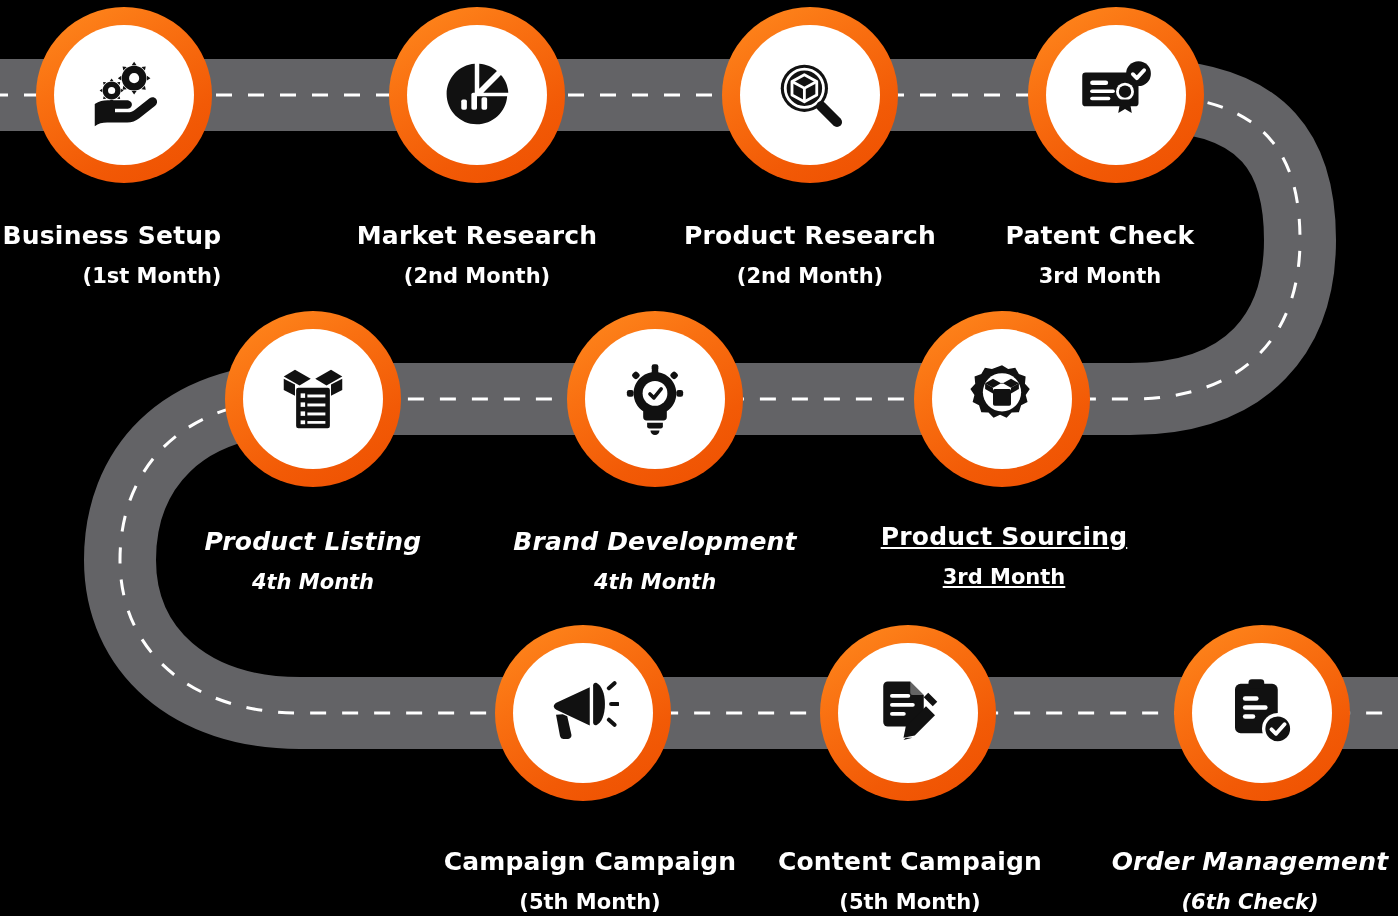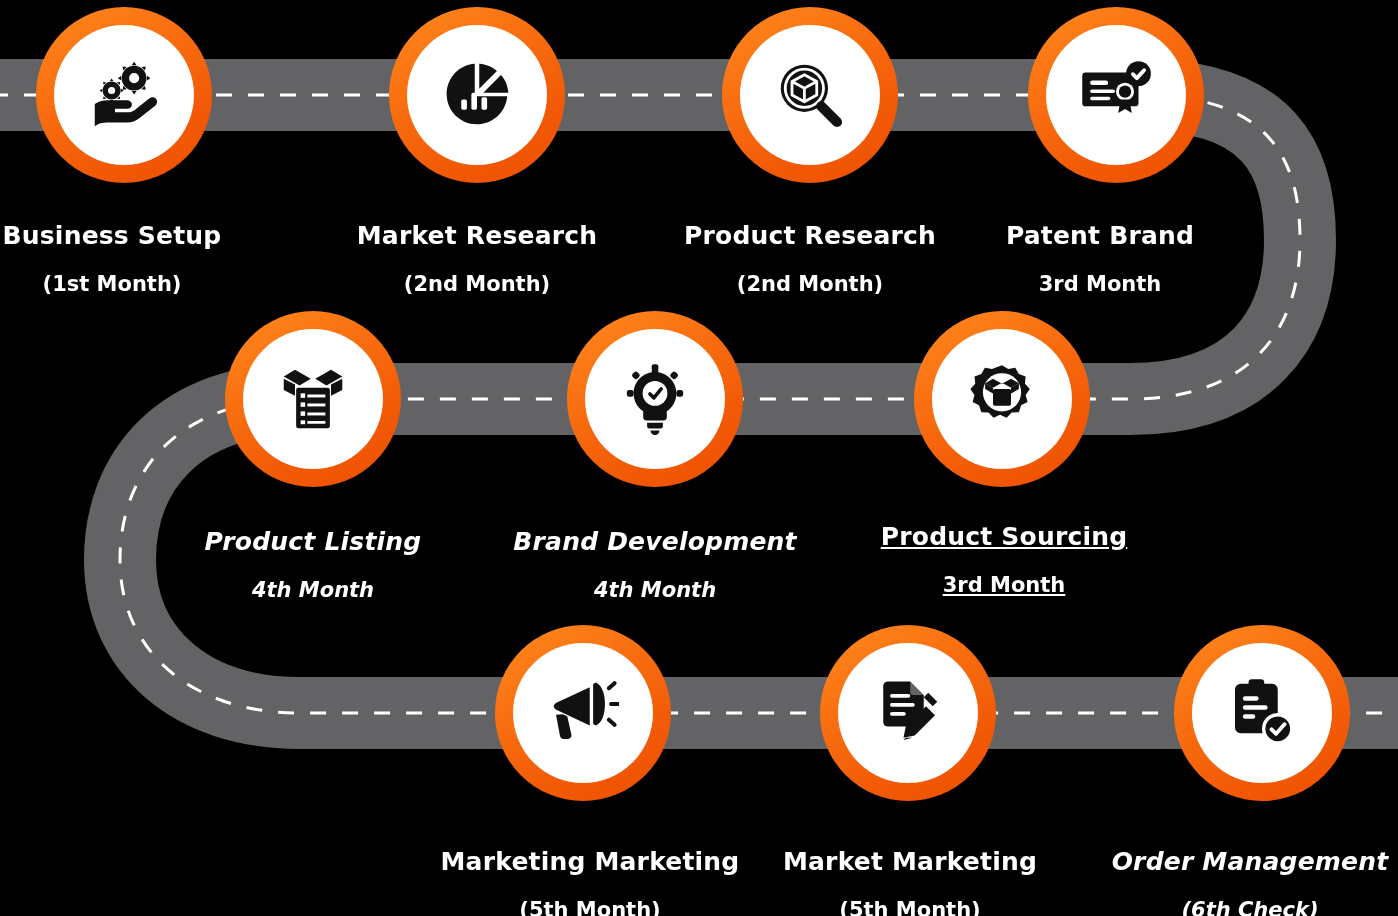--- a/index.html
+++ b/index.html
@@ -78,21 +78,21 @@
   .label .title {
     font-size: 25px;
     font-weight: 800;
     letter-spacing: 0.2px;
     display: block;
   }
   .label .sub {
     font-size: 21px;
     font-weight: 800;
     display: block;
-    margin-top: 21px;
+    margin-top: 13px;
   }
 </style>
 </head>
 <body>
 
 <div id="roadmap">
 
   <svg class="road-svg" viewBox="0 0 1398 916">
     <defs>
       <path id="roadline" d="M -40,95
@@ -256,54 +256,54 @@
       <rect x="15" y="25" width="22" height="4" rx="2" fill="#fff"></rect>
       <rect x="15" y="33" width="11" height="4" rx="2" fill="#fff"></rect>
       <circle cx="46" cy="46" r="14" fill="#fff"></circle>
       <circle cx="46" cy="46" r="11" fill="#111"></circle>
       <path d="M40.5 46.5l4 4 7.5-8.5" stroke="#fff" stroke-width="3.4" fill="none" stroke-linecap="round" stroke-linejoin="round"></path>
     </svg>
         </div>
       </div>
     </div>
   <div id="labels">
-      <div class="label" style="left: 112px; top: 222px;">
+      <div class="label" style="left: 112px; top: 222px; text-align: right;">
         <span class="title">Business Setup</span>
         <span class="sub">(1st  Month)</span>
       </div>
       <div class="label" style="left: 477px; top: 222px;">
         <span class="title">Market Research</span>
         <span class="sub">(2nd  Month)</span>
       </div>
       <div class="label" style="left: 810px; top: 222px;">
         <span class="title">Product Research</span>
         <span class="sub">(2nd  Month)</span>
       </div>
       <div class="label" style="left: 1100px; top: 222px;">
-        <span class="title">Patent Brand</span>
+        <span class="title">Patent Check</span>
         <span class="sub">3rd Month</span>
       </div>
       <div class="label" style="left: 313px; top: 528px; font-style: italic;">
         <span class="title">Product Listing</span>
         <span class="sub">4th Month</span>
       </div>
       <div class="label" style="left: 655px; top: 528px; font-style: italic;">
         <span class="title">Brand Development</span>
         <span class="sub">4th Month</span>
       </div>
       <div class="label" style="left: 1004px; top: 523px; text-decoration: underline;">
         <span class="title">Product Sourcing</span>
         <span class="sub">3rd Month</span>
       </div>
       <div class="label" style="left: 590px; top: 848px;">
-        <span class="title">Marketing Marketing</span>
+        <span class="title">Campaign Campaign</span>
         <span class="sub">(5th Month)</span>
       </div>
       <div class="label" style="left: 910px; top: 848px;">
-        <span class="title">Market Marketing</span>
+        <span class="title">Content Campaign</span>
         <span class="sub">(5th Month)</span>
       </div>
       <div class="label" style="left: 1250px; top: 848px; font-style: italic;">
         <span class="title">Order Management</span>
         <span class="sub">(6th Check)</span>
       </div>
     </div>
 </div>
 
 </body></html>

